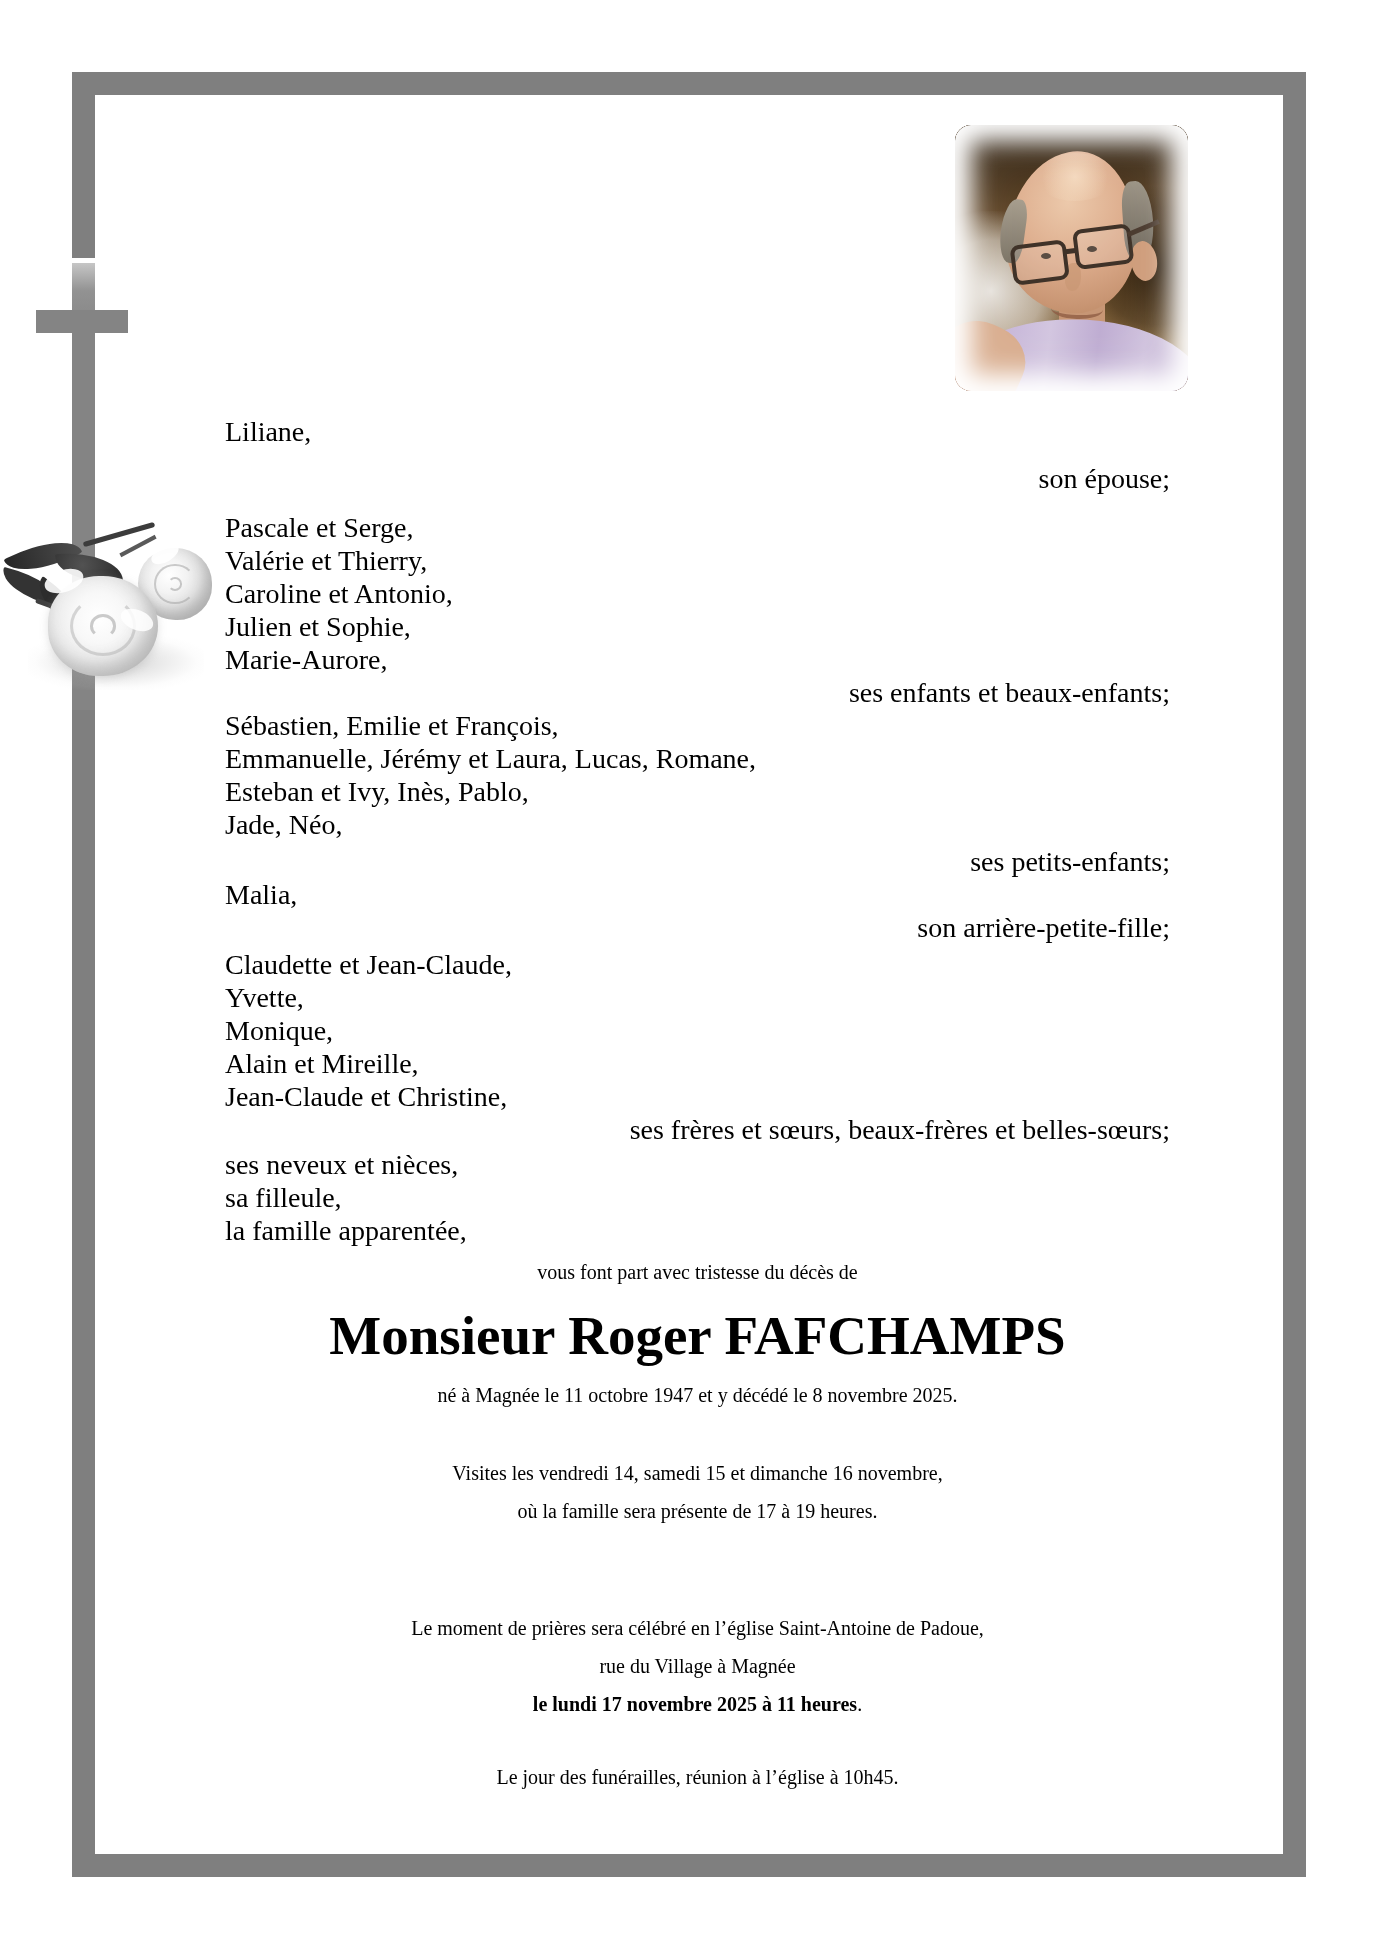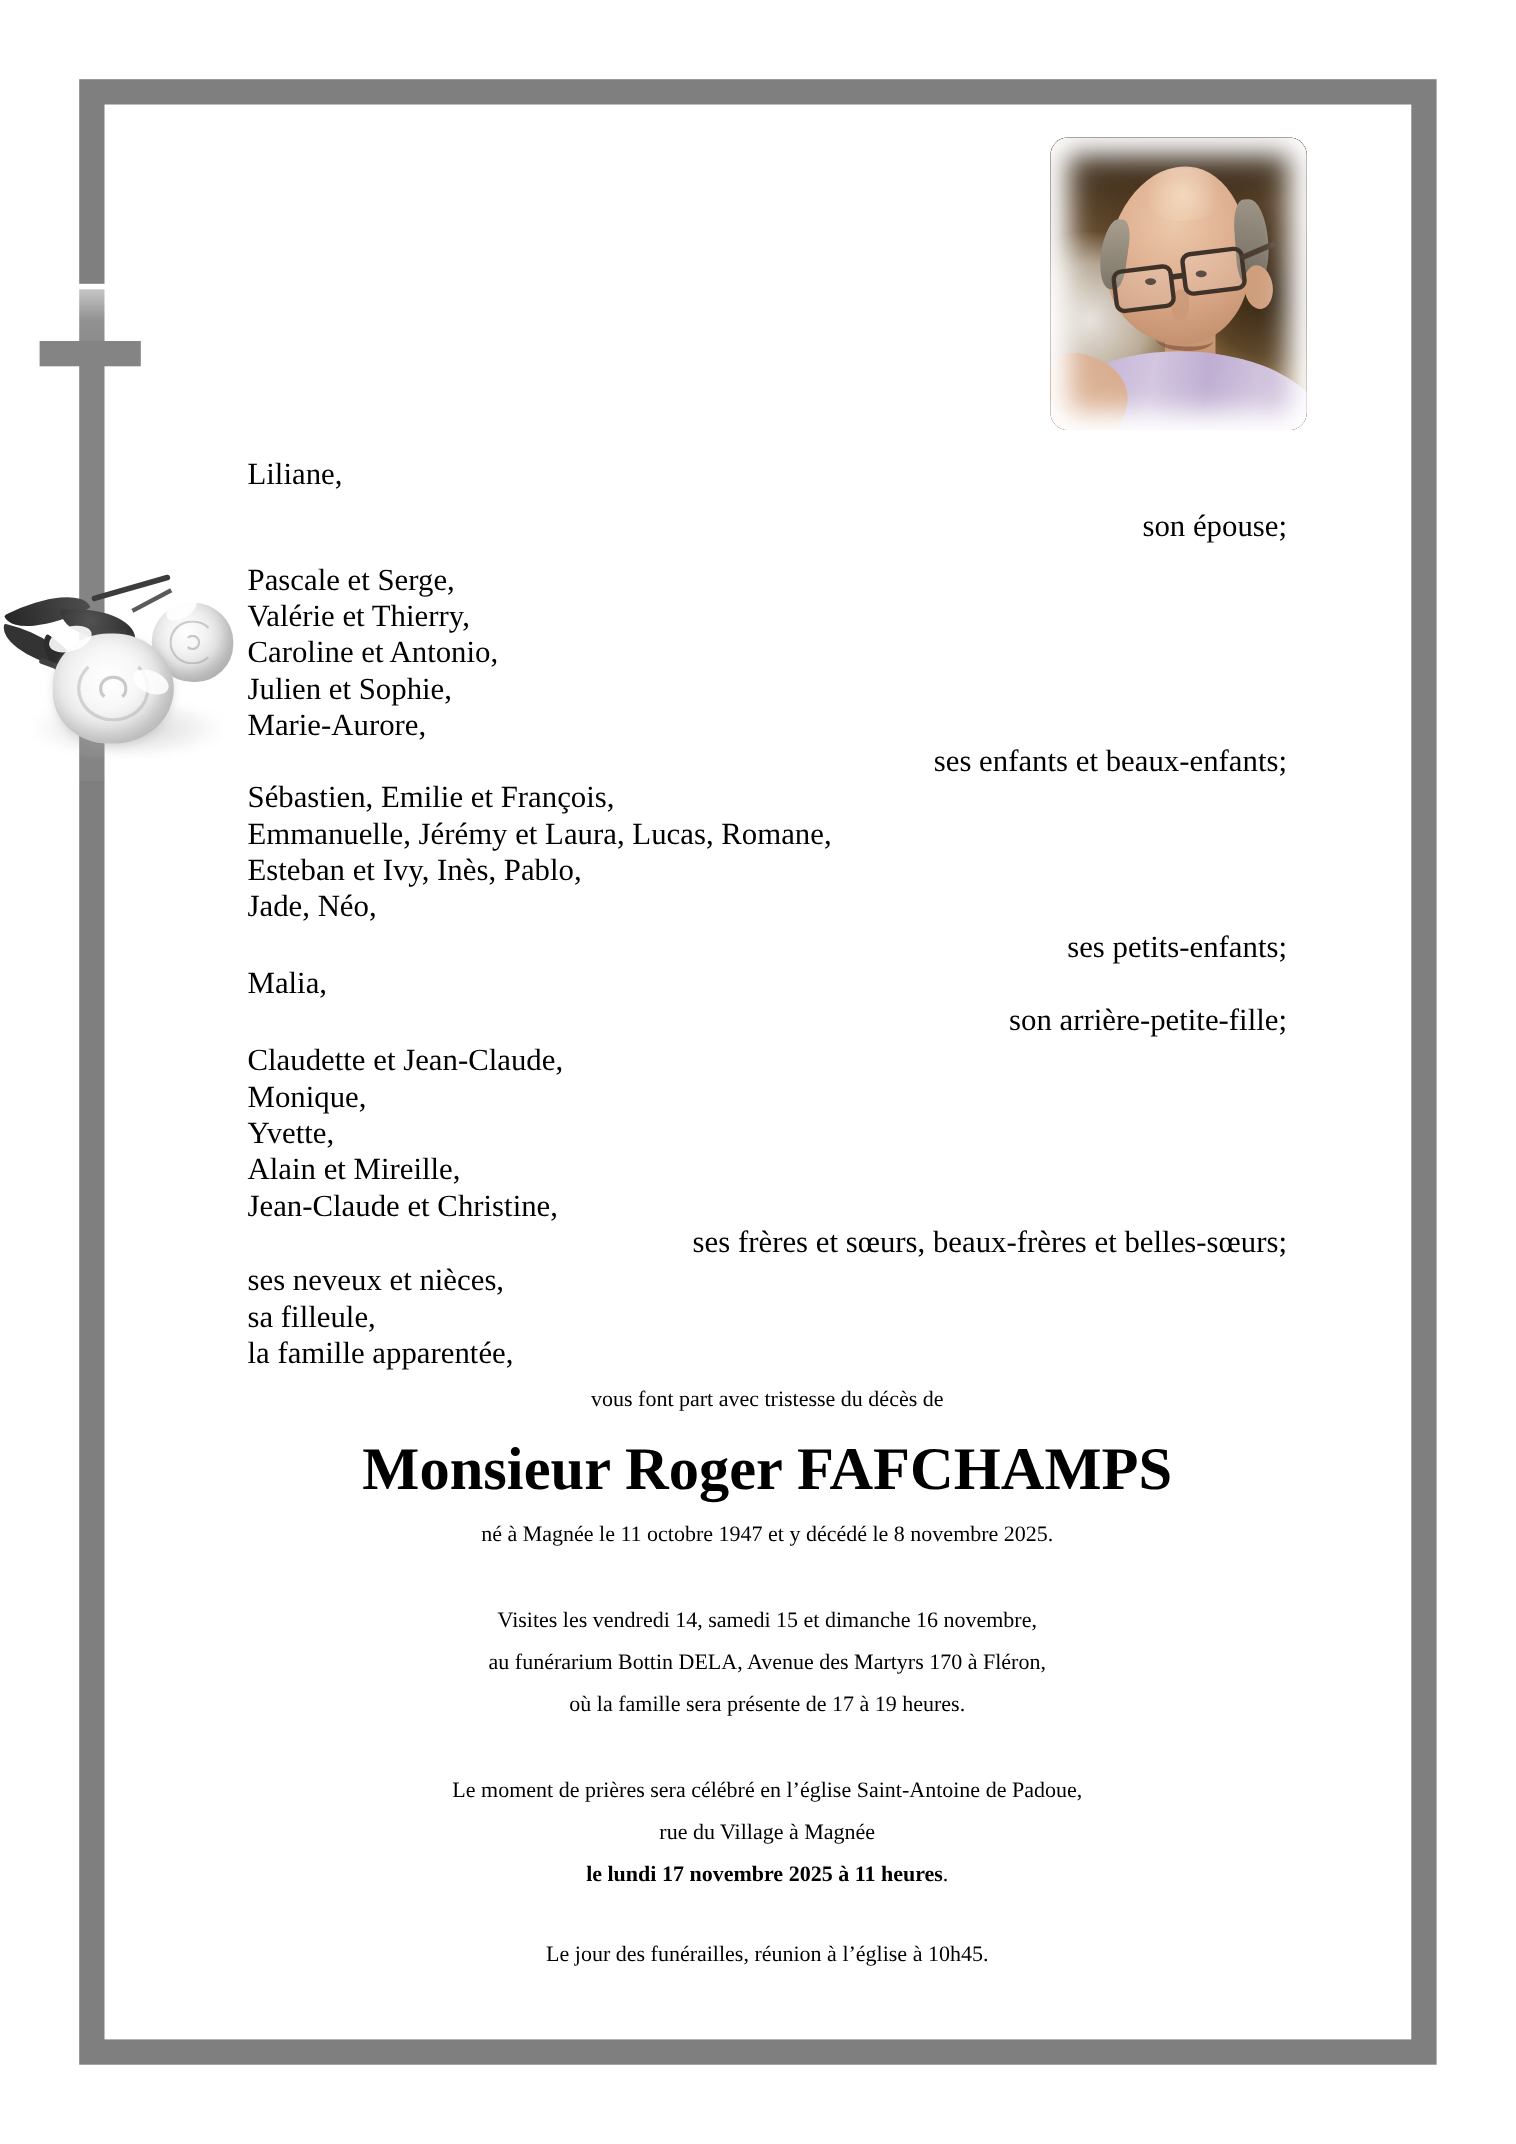--- a/index.html
+++ b/index.html
@@ -177,38 +177,37 @@
   <div class="ln l">Sébastien, Emilie et François,</div>
   <div class="ln l">Emmanuelle, Jérémy et Laura, Lucas, Romane,</div>
   <div class="ln l">Esteban et Ivy, Inès, Pablo,</div>
   <div class="ln l">Jade, Néo,</div>
   <div class="sp4"></div>
   <div class="ln r">ses petits-enfants;</div>
   <div class="ln l">Malia,</div>
   <div class="ln r">son arrière-petite-fille;</div>
   <div class="sp4"></div>
   <div class="ln l">Claudette et Jean-Claude,</div>
+  <div class="ln l">Yvette,</div>
   <div class="ln l">Monique,</div>
-  <div class="ln l">Yvette,</div>
   <div class="ln l">Alain et Mireille,</div>
   <div class="ln l">Jean-Claude et Christine,</div>
   <div class="ln r">ses frères et sœurs, beaux-frères et belles-sœurs;</div>
   <div class="sp2"></div>
   <div class="ln l">ses neveux et nièces,</div>
   <div class="ln l">sa filleule,</div>
   <div class="ln l">la famille apparentée,</div>
 </div>
 
 <div class="cblock intro">vous font part avec tristesse du décès de</div>
 <div class="cblock big-name">Monsieur Roger FAFCHAMPS</div>
 <div class="cblock birth">né à Magnée le 11 octobre 1947 et y décédé le 8 novembre 2025.</div>
 
 <div class="cblock visits">
   <div>Visites les vendredi 14, samedi 15 et dimanche 16 novembre,</div>
-  <div>au funérarium Bottin DELA, Avenue des Martyrs 170 à Fléron,</div>
   <div>où la famille sera présente de 17 à 19 heures.</div>
 </div>
 
 <div class="cblock prayer">
   <div>Le moment de prières sera célébré en l’église Saint-Antoine de Padoue,</div>
   <div>rue du Village à Magnée</div>
   <div><span class="b">le lundi 17 novembre 2025 à 11 heures</span><span>.</span></div>
 </div>
 
 <div class="cblock funeral">Le jour des funérailles, réunion à l’église à 10h45.</div>

